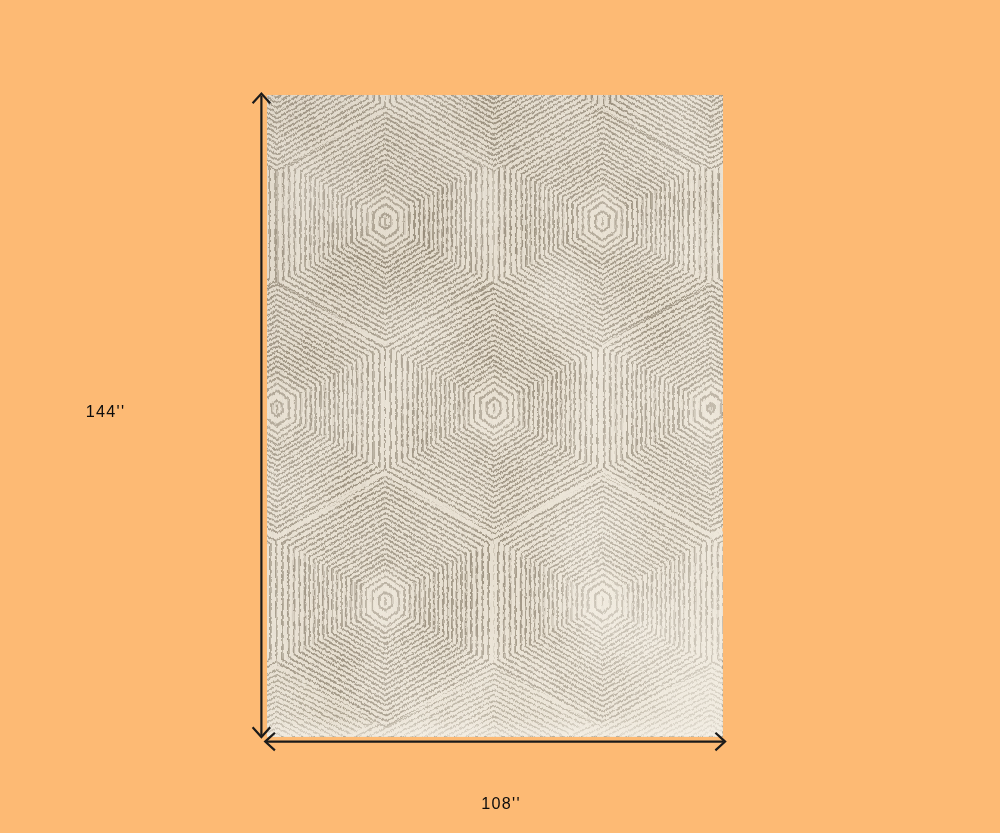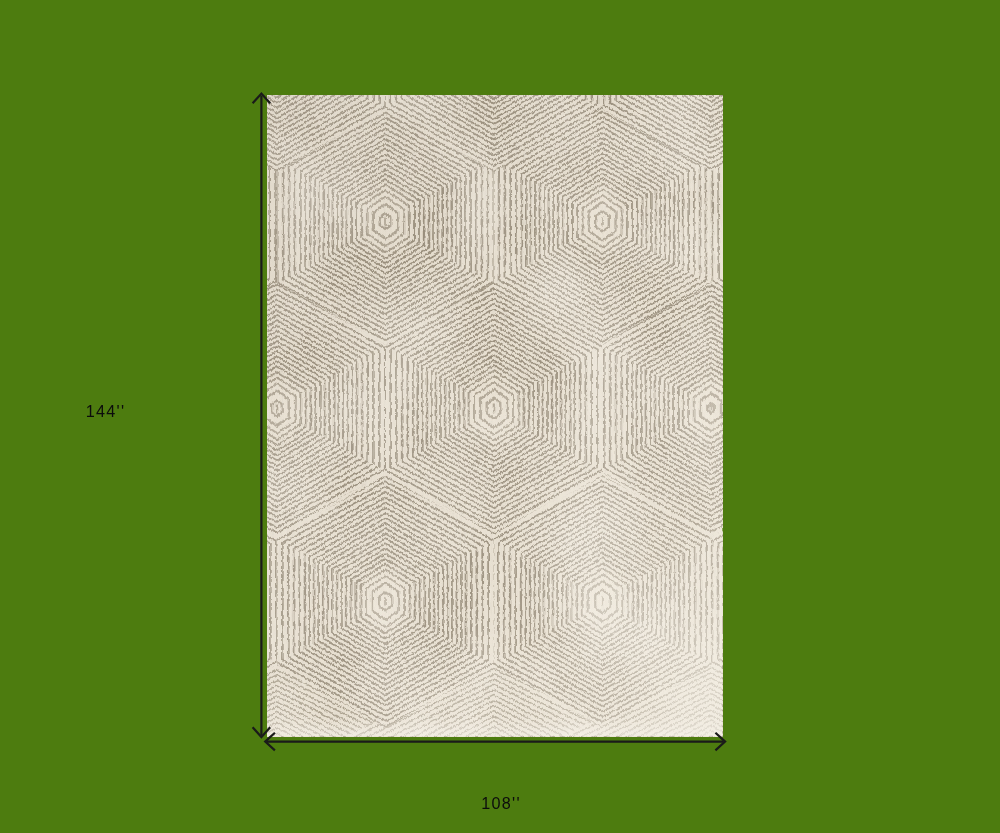--- a/index.html
+++ b/index.html
@@ -1,17 +1,17 @@
 <!DOCTYPE html>
 <html><head>
 <meta charset="utf-8">
 <title>Rug</title>
 <style>
 html,body{margin:0;padding:0;background:#ffffff;width:1000px;height:833px;overflow:hidden;font-family:"Liberation Sans",sans-serif;}
-#stage{position:relative;width:1000px;height:833px;background:#4d7c0f;}
+#stage{position:relative;width:1000px;height:833px;background:#fdba74;}
 </style>
 </head>
 <body>
 <div id="stage">
 <svg width="1000" height="833" viewBox="0 0 1000 833" style="position:absolute;left:0;top:0">
 <defs>
 <clipPath id="rugclip">
           <rect x="267.0" y="95.0" width="455.5" height="641.5"></rect>
         </clipPath>
 <clipPath id="c0">

